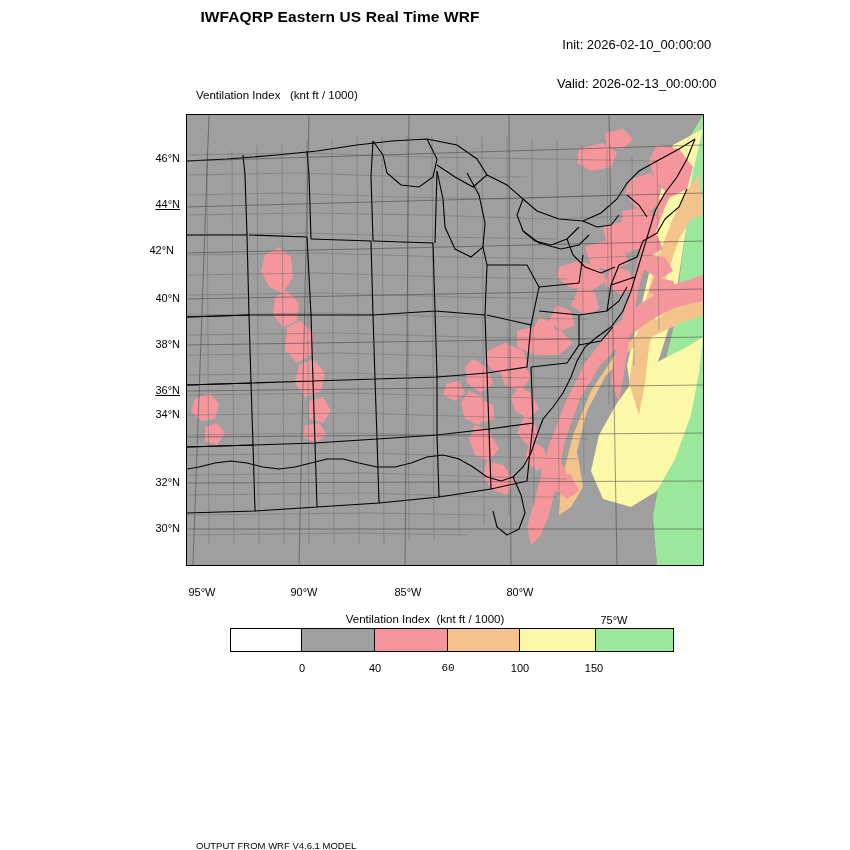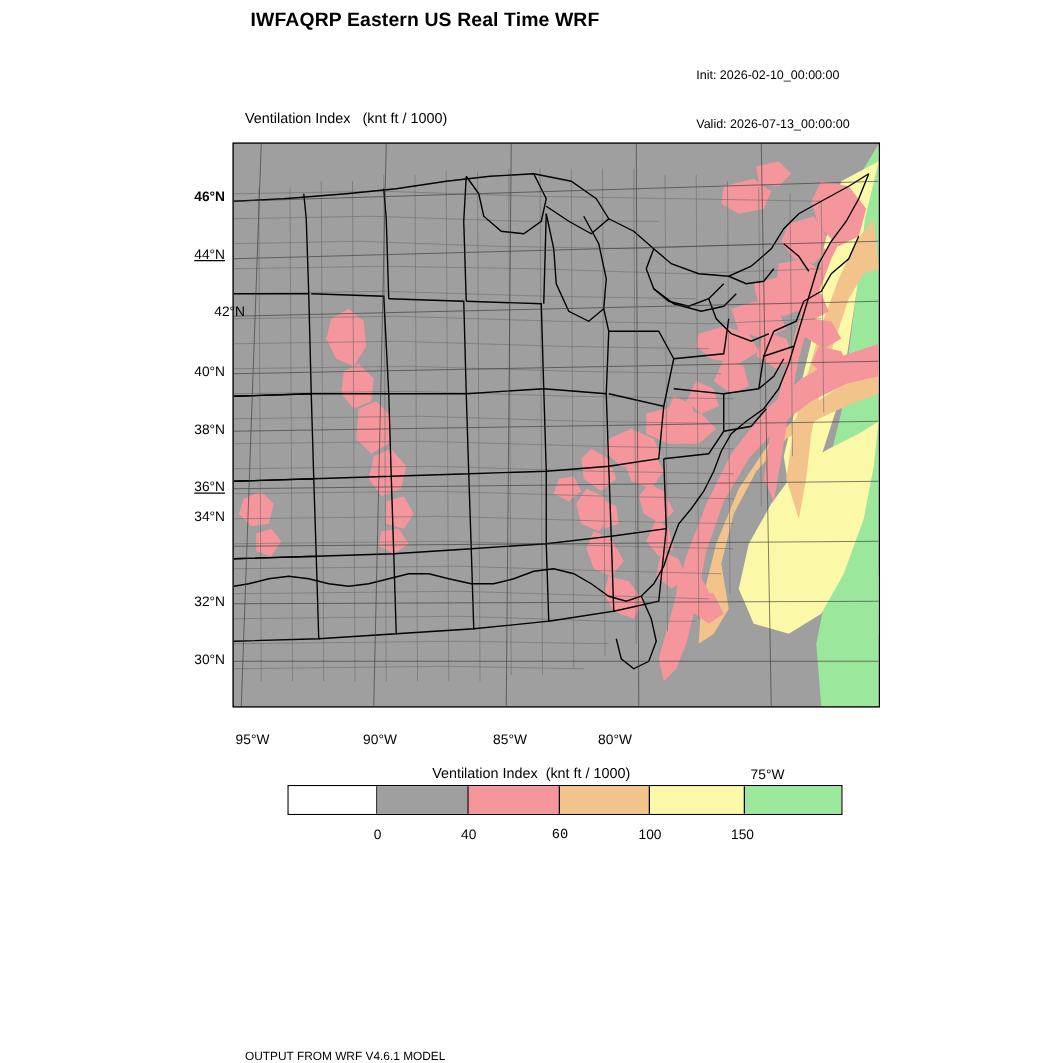--- a/index.html
+++ b/index.html
@@ -27,24 +27,25 @@
     left: 0; top: 8px;
     width: 680px;
     text-align: center;
     font-size: 15.5px;
     font-weight: bold;
     letter-spacing: 0.1px;
   }
   #run-info {
     position: absolute;
     left: 557px;
-    top: 28px;
-    font-size: 10px;
+    top: 12px;
+    font-size: 13px;
     line-height: 13px;
     white-space: pre;
+    text-align: center;
   }
   
   #plot-subtitle {
     position: absolute;
     left: 196px;
     top: 89px;
     font-size: 11.5px;
     white-space: pre;
   }
   
@@ -114,21 +115,21 @@
 </style>
 </head>
 <body>
 
 <div class="page">
 
   <div id="main-title">IWFAQRP Eastern US Real Time WRF</div>
 
   <div id="run-info">
     <div>Init: 2026-02-10_00:00:00</div>
-    <div>Valid: 2026-07-13_00:00:00</div>
+    <div>Valid: 2026-02-13_00:00:00</div>
   </div>
 
   <div id="plot-subtitle">Ventilation Index   (knt ft / 1000)</div>
 
   <div id="map-frame">
     <svg id="map-svg" width="516" height="450" viewBox="0 0 516 450">
       <defs>
         <clipPath id="frameclip">
             <rect x="0" y="0" width="516" height="450"></rect>
           </clipPath>
@@ -305,34 +306,34 @@
           <path d="M22,0 L6,450"></path>
           <path d="M122,0 L112,450"></path>
           <path d="M222,0 L218,450"></path>
           <path d="M322,0 L324,450"></path>
           <path d="M422,0 L430,450"></path>
         </g>
       </g>
     </svg>
   </div>
 
-  <div class="axis-label ylab" style="left:134px; top:152px;font-weight:bold;">46°N</div>
+  <div class="axis-label ylab" style="left:134px; top:152px;">46°N</div>
   <div class="axis-label ylab" style="left:134px; top:198px;text-decoration:underline;">44°N</div>
-  <div class="axis-label ylab" style="left:150px; top:244px;">42°N</div>
+  <div class="axis-label ylab" style="left:128px; top:244px;">42°N</div>
   <div class="axis-label ylab" style="left:134px; top:292px;text-align:right;">40°N</div>
   <div class="axis-label ylab" style="left:134px; top:338px;">38°N</div>
   <div class="axis-label ylab" style="left:134px; top:384px;text-decoration:underline;">36°N</div>
   <div class="axis-label ylab" style="left:134px; top:408px;">34°N</div>
   <div class="axis-label ylab" style="left:134px; top:476px;">32°N</div>
   <div class="axis-label ylab" style="left:134px; top:522px;">30°N</div>
 
   <div class="axis-label xlab" style="left:172px; top:586px;">95°W</div>
   <div class="axis-label xlab" style="left:274px; top:586px;">90°W</div>
   <div class="axis-label xlab" style="left:378px; top:586px;">85°W</div>
-  <div class="axis-label xlab" style="left:462px; top:586px;">80°W</div>
+  <div class="axis-label xlab" style="left:490px; top:586px;">80°W</div>
   <div class="axis-label xlab" style="left:584px; top:586px;margin-top:28px;">75°W</div>
 
   <div id="cbar-title">Ventilation Index  (knt ft / 1000)</div>
 
   <div id="cbar">
     <div class="seg" style="width:16%; background:#ffffff;"></div>
     <div class="seg" style="width:16.5%; background:#9f9f9f;"></div>
     <div class="seg" style="width:16.5%; background:#f4969c;"></div>
     <div class="seg" style="width:16.5%; background:#f2c48c;"></div>
     <div class="seg" style="width:17%; background:#fbf8a8;"></div>

